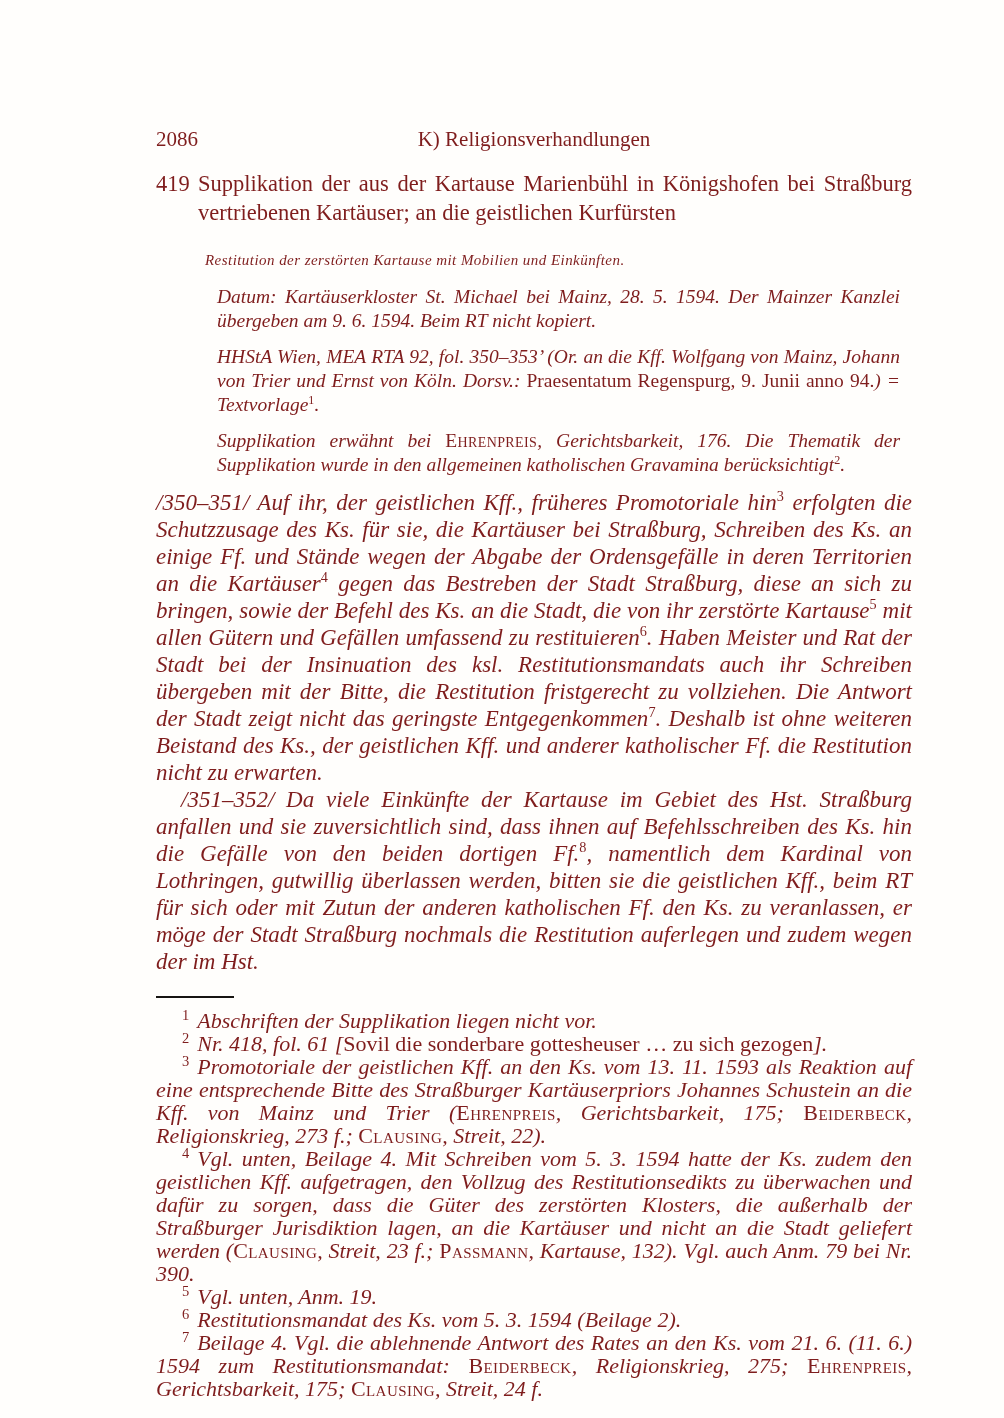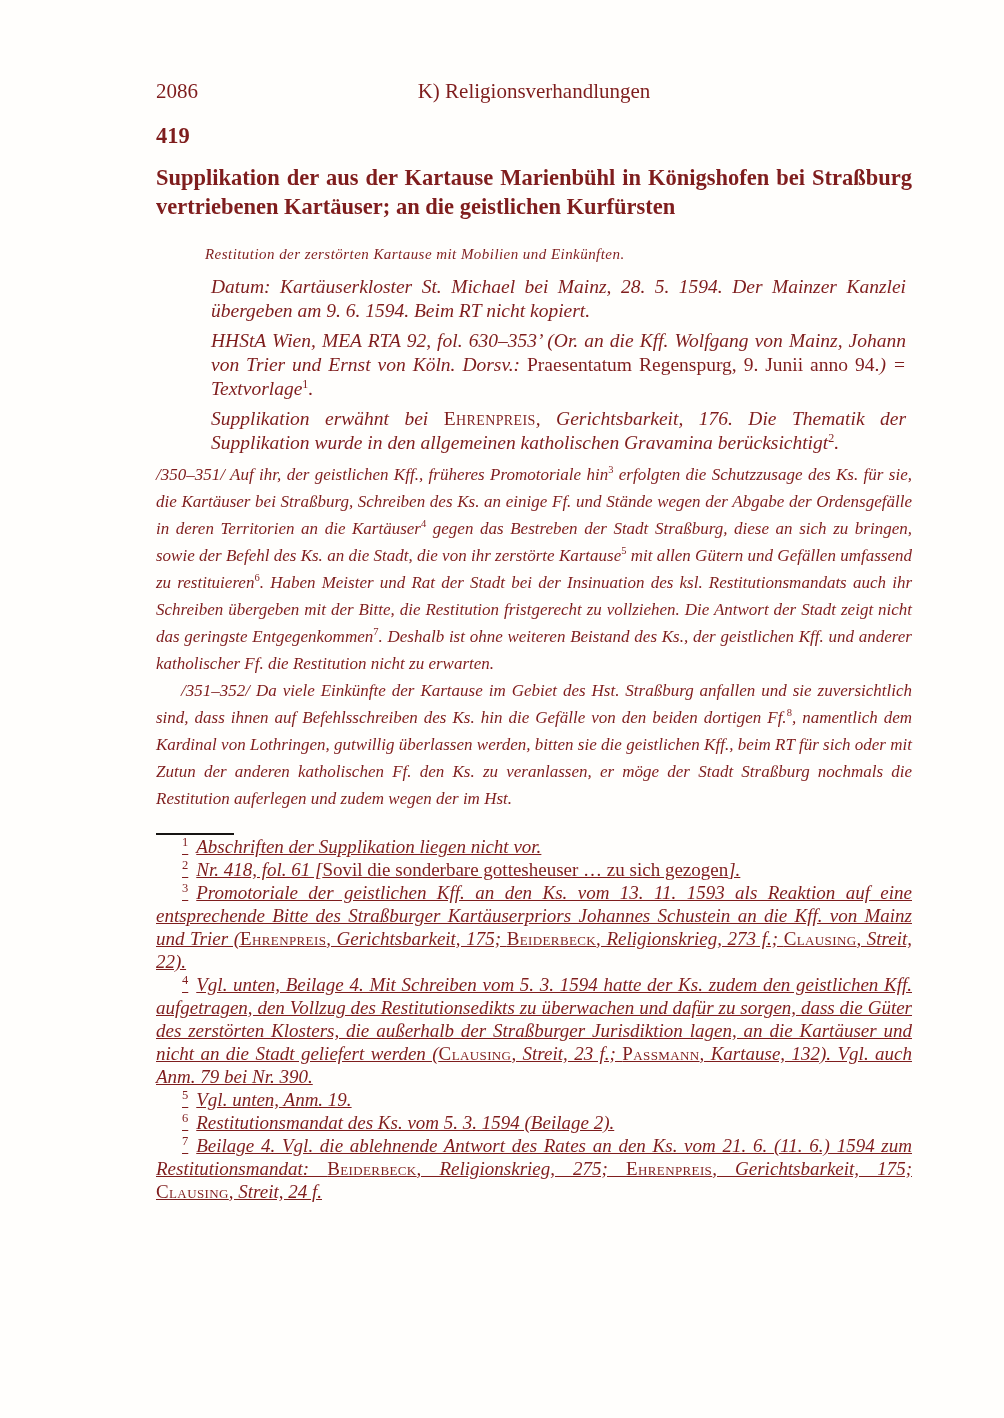--- a/index.html
+++ b/index.html
@@ -14,70 +14,69 @@
     box-sizing: border-box;
     padding: 78px 92px 0 156px;
     font-family: "Liberation Serif", "DejaVu Serif", serif;
     overflow: hidden;
     margin: 0 auto;
   }
 
   
   .running-head { position: relative; height: 26px; font-size: 21px; line-height: 26px; }
   .page-num { position: absolute; left: 0; top: 0; }
-  .running-title { display: block; text-align: center; }
+  .running-title { display: block; text-align: center; margin-top: 48px; }
 
   
-  .entry-heading { display: flex; margin-top: 17px; font-weight: bold; font-size: 22.5px; line-height: 29px; flex-direction: column; }
+  .entry-heading { display: flex; margin-top: 17px; font-weight: normal; font-size: 22.5px; line-height: 29px; }
   .entry-number { flex: 0 0 42px; width: 42px; }
   .entry-title { flex: 1; text-align: justify; }
 
   
   .regest {
     margin: 21px 0 0 49px;
     font-style: italic;
     font-size: 15px;
     line-height: 25px;
     letter-spacing: 0.03em;
   }
   .source-notes {
     margin: 8px 0 0 49px;
     font-size: 19.5px;
     line-height: 24px;
     text-align: justify;
     font-style: italic;
   }
-  .source-notes p { margin: 6px; }
+  .source-notes p { margin: 12px; }
 
   
   .body-text {
     margin-top: 4px;
-    font-size: 17px;
+    font-size: 23px;
     line-height: 27px;
     text-align: justify;
     font-style: italic;
   }
   .body-text p { margin: 0; }
   .para-indent { text-indent: 25px; }
 
   
   .fn-rule {
     margin: 21px 0 0 0;
     width: 78px;
     height: 0;
     border: 0;
     border-top: 2px solid #161412;
   }
   .footnotes {
-    margin-top: 0;
-    font-size: 19px;
+    margin-top: 11px;
+    font-size: 22px;
     line-height: 23px;
     text-align: justify;
     font-style: italic;
-    text-decoration: underline;
   }
   .footnote { text-indent: 26px; margin: 0; }
   .fn-num {
     font-style: normal;
     font-size: 0.66em;
     line-height: 0;
     margin-right: 8px;
   }
 
   
@@ -98,21 +97,21 @@
 
   <div class="entry-heading">
     <div class="entry-number">419</div>
     <div class="entry-title">Supplikation der aus der Kartause Marienbühl in Königshofen bei Straßburg vertriebenen Kartäuser; an die geistlichen Kurfürsten</div>
   </div>
 
   <p class="regest">Restitution der zerstörten Kartause mit Mobilien und Einkünften.</p>
 
   <div class="source-notes">
     <p><span class="seg-i">Datum: Kartäuserkloster St. Michael bei Mainz, 28. 5. 1594. Der Mainzer Kanzlei übergeben am 9. 6. 1594. Beim RT nicht kopiert.</span></p>
-    <p><span class="seg-i">HHStA Wien, MEA RTA 92, fol. 630–353’ (Or. an die Kff. Wolfgang von Mainz, Johann von Trier und Ernst von Köln. Dorsv.: </span><span class="seg-r">Praesentatum Regenspurg, 9. Junii anno 94.</span><span class="seg-i">) = Textvorlage</span><sup class="seg-sup">1</sup><span class="seg-i">.</span></p>
+    <p><span class="seg-i">HHStA Wien, MEA RTA 92, fol. 350–353’ (Or. an die Kff. Wolfgang von Mainz, Johann von Trier und Ernst von Köln. Dorsv.: </span><span class="seg-r">Praesentatum Regenspurg, 9. Junii anno 94.</span><span class="seg-i">) = Textvorlage</span><sup class="seg-sup">1</sup><span class="seg-i">.</span></p>
     <p><span class="seg-i">Supplikation erwähnt bei </span><span class="seg-sc">Ehrenpreis</span><span class="seg-i">, Gerichtsbarkeit, 176. Die Thematik der Supplikation wurde in den allgemeinen katholischen Gravamina berücksichtigt</span><sup class="seg-sup">2</sup><span class="seg-i">.</span></p>
   </div>
 
   <div class="body-text">
     <p><span class="seg-i">/350–351/ Auf ihr, der geistlichen Kff., früheres Promotoriale hin</span><sup class="seg-sup">3</sup><span class="seg-i"> erfolgten die Schutzzusage des Ks. für sie, die Kartäuser bei Straßburg, Schreiben des Ks. an einige Ff. und Stände wegen der Abgabe der Ordensgefälle in deren Territorien an die Kartäuser</span><sup class="seg-sup">4</sup><span class="seg-i"> gegen das Bestreben der Stadt Straßburg, diese an sich zu bringen, sowie der Befehl des Ks. an die Stadt, die von ihr zerstörte Kartause</span><sup class="seg-sup">5</sup><span class="seg-i"> mit allen Gütern und Gefällen umfassend zu restituieren</span><sup class="seg-sup">6</sup><span class="seg-i">. Haben Meister und Rat der Stadt bei der Insinuation des ksl. Restitutionsmandats auch ihr Schreiben übergeben mit der Bitte, die Restitution fristgerecht zu vollziehen. Die Antwort der Stadt zeigt nicht das geringste Entgegenkommen</span><sup class="seg-sup">7</sup><span class="seg-i">. Deshalb ist ohne weiteren Beistand des Ks., der geistlichen Kff. und anderer katholischer Ff. die Restitution nicht zu erwarten.</span></p>
     <p class="para-indent"><span class="seg-i">/351–352/ Da viele Einkünfte der Kartause im Gebiet des Hst. Straßburg anfallen und sie zuversichtlich sind, dass ihnen auf Befehlsschreiben des Ks. hin die Gefälle von den beiden dortigen Ff.</span><sup class="seg-sup">8</sup><span class="seg-i">, namentlich dem Kardinal von Lothringen, gutwillig überlassen werden, bitten sie die geistlichen Kff., beim RT für sich oder mit Zutun der anderen katholischen Ff. den Ks. zu veranlassen, er möge der Stadt Straßburg nochmals die Restitution auferlegen und zudem wegen der im Hst.</span></p>
   </div>
 
   <hr class="fn-rule">
 

